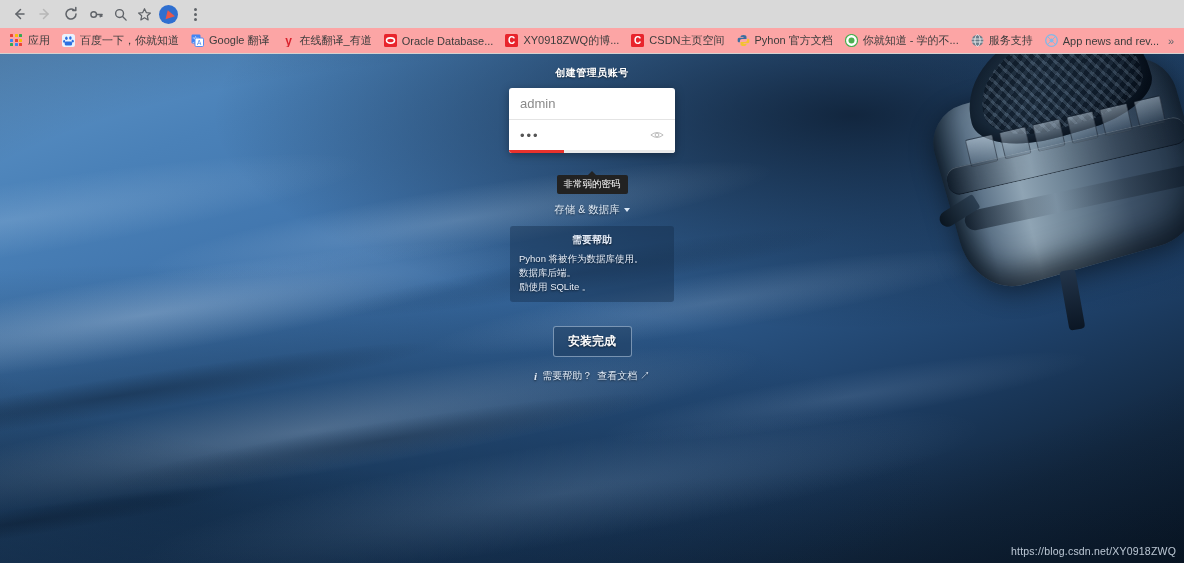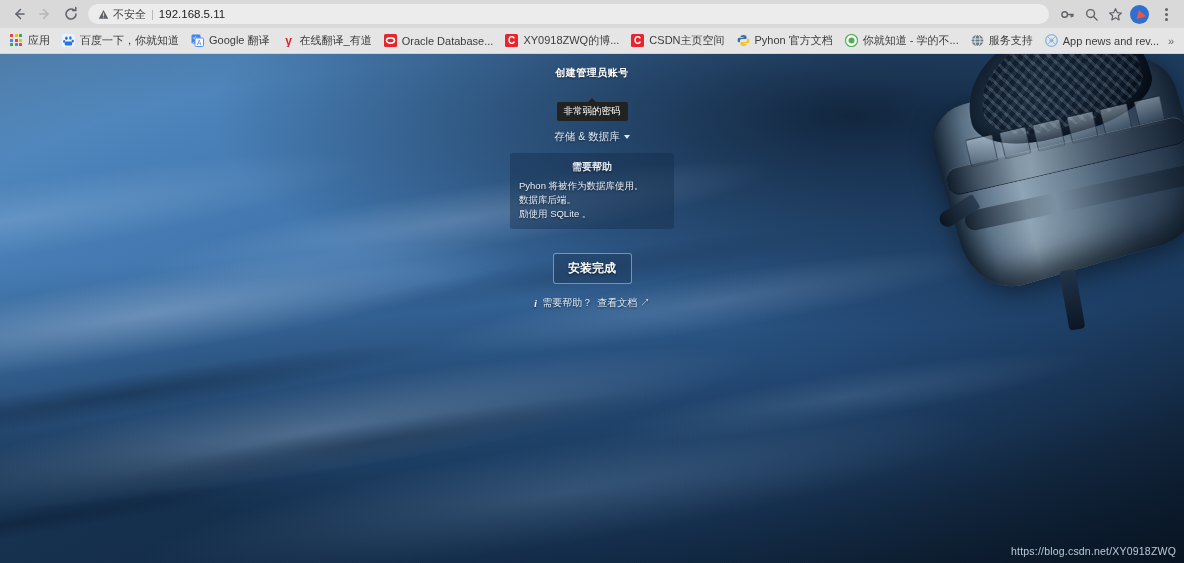--- a/index.html
+++ b/index.html
@@ -68,21 +68,21 @@
     border-bottom: 8px solid #e8584a;
     transform: rotate(-18deg);
   }
   .kebab { display: flex; flex-direction: column; gap: 2px; align-items: center; }
   .kebab i { width: 3px; height: 3px; border-radius: 50%; background: #5f6368; display: block; }
 
   
   .bookmarks-bar {
     position: absolute; top: 28px; left: 0;
     width: 1184px; height: 26px;
-    background: #e5e5e5;
+    background: #fca5a5;
     display: flex; align-items: center;
     box-sizing: border-box;
     padding: 0 4px;
     border-bottom: 1px solid #d2d2d2;
   }
   .bm {
     display: flex; align-items: center;
     height: 20px;
     padding: 0 6px;
     font-size: 11px;
@@ -374,32 +374,20 @@
         <path d="M11 8 H3" fill="none" stroke="currentColor" stroke-width="1.5" stroke-linecap="round"></path>
       </svg>
     </div>
     <div class="nav-btn">
       <svg width="16" height="16" viewBox="0 0 16 16" aria-hidden="true">
         <path d="M13 8 A5 5 0 1 1 11.2 4.2" fill="none" stroke="currentColor" stroke-width="1.5" stroke-linecap="round"></path>
         <path d="M12.8 1.6 L12.8 4.6 L9.8 4.6" fill="none" stroke="currentColor" stroke-width="1.5" stroke-linecap="round" stroke-linejoin="round"></path>
       </svg>
     </div>
 
-    <div class="omnibox">
-      <span class="omni-warn-ico">
-        <svg width="11" height="11" viewBox="0 0 12 12" aria-hidden="true">
-          <path d="M6 1 L11.2 10.6 H0.8 Z" fill="currentColor"></path>
-          <rect x="5.4" y="4.2" width="1.2" height="3.4" fill="#d9d9d9"></rect>
-          <rect x="5.4" y="8.2" width="1.2" height="1.2" fill="#d9d9d9"></rect>
-        </svg>
-      </span>
-      <span class="omni-warn-text">不安全</span>
-      <span class="omni-sep">|</span>
-      <span class="omni-url">192.168.5.11</span>
-    </div>
 
     <div class="toolbar-right">
       <div class="tb-ico">
         <svg width="15" height="15" viewBox="0 0 16 16" aria-hidden="true">
           <circle cx="5" cy="8" r="3" fill="none" stroke="currentColor" stroke-width="1.5"></circle>
           <path d="M8 8 H14 M12 8 V10.5 M13.6 8 V10" fill="none" stroke="currentColor" stroke-width="1.5" stroke-linecap="round"></path>
         </svg>
       </div>
       <div class="tb-ico">
         <svg width="15" height="15" viewBox="0 0 16 16" aria-hidden="true">
@@ -576,20 +564,37 @@
       <div class="sc-nozzle"></div>
       <div class="sc-arm"></div>
     </div>
     <div class="bg-vignette"></div>
 
     <div class="oc-wrap">
 
 
       <div class="form-title">创建管理员账号</div>
 
+      <div class="login-card">
+        <div class="field">
+          <span class="field-value">admin</span>
+        </div>
+        <div class="field">
+          <span class="field-value pw-dots">•••</span>
+          <span class="eye-ico">
+            <svg width="14" height="14" viewBox="0 0 16 16" aria-hidden="true">
+              <path d="M1 8 Q8 2.4 15 8 Q8 13.6 1 8 Z" fill="none" stroke="currentColor" stroke-width="1.1"></path>
+              <circle cx="8" cy="8" r="2.1" fill="none" stroke="currentColor" stroke-width="1.1"></circle>
+            </svg>
+          </span>
+        </div>
+        <div class="strength-bar">
+          <div class="strength-fill" style="width: 33%; background: rgb(233, 50, 45);"></div>
+        </div>
+      </div>
 
       <div class="pw-tooltip">非常弱的密码</div>
 
       <div class="db-toggle">
         <span>存储 &amp; 数据库</span>
         <span class="caret"></span>
       </div>
 
       <div class="warn-box">
         <div class="warn-title">需要帮助</div>

